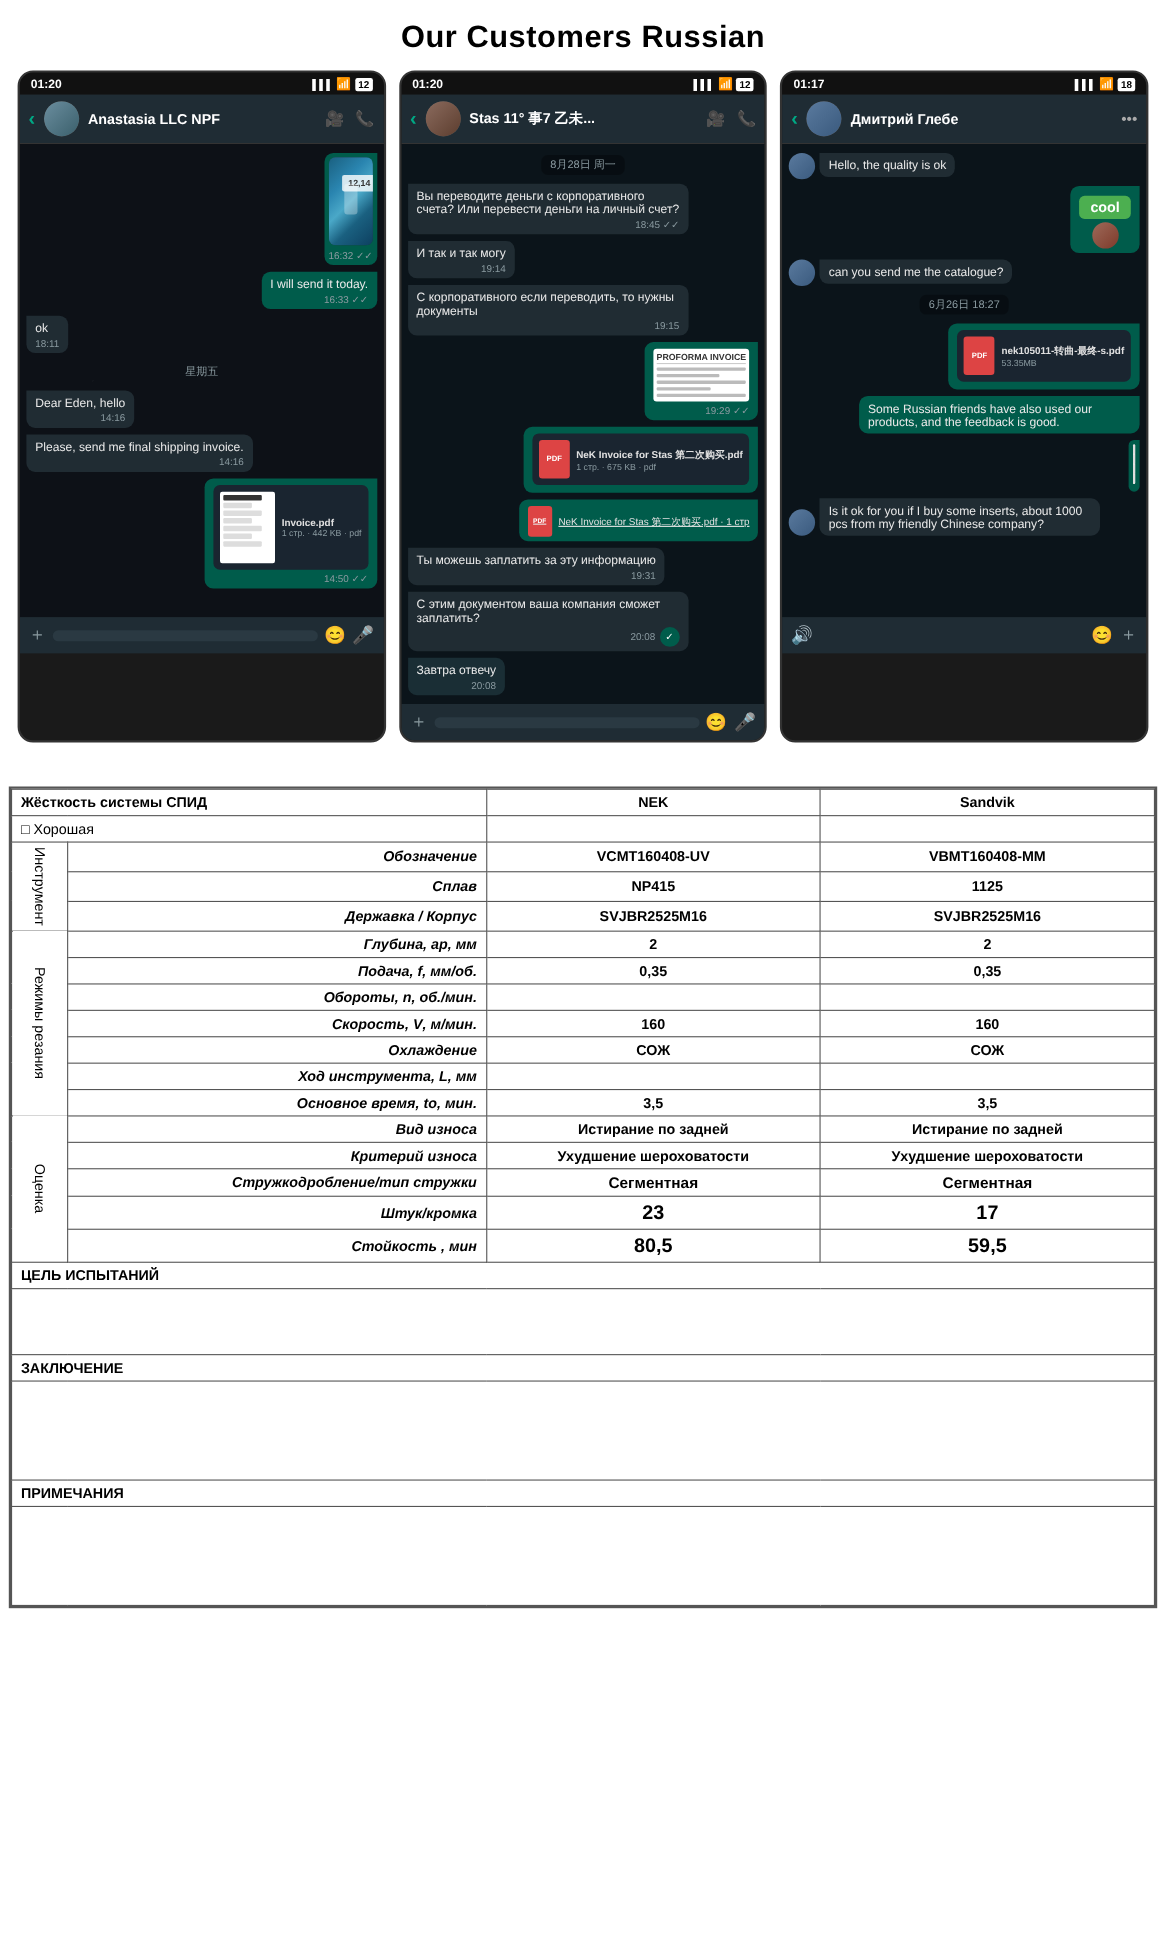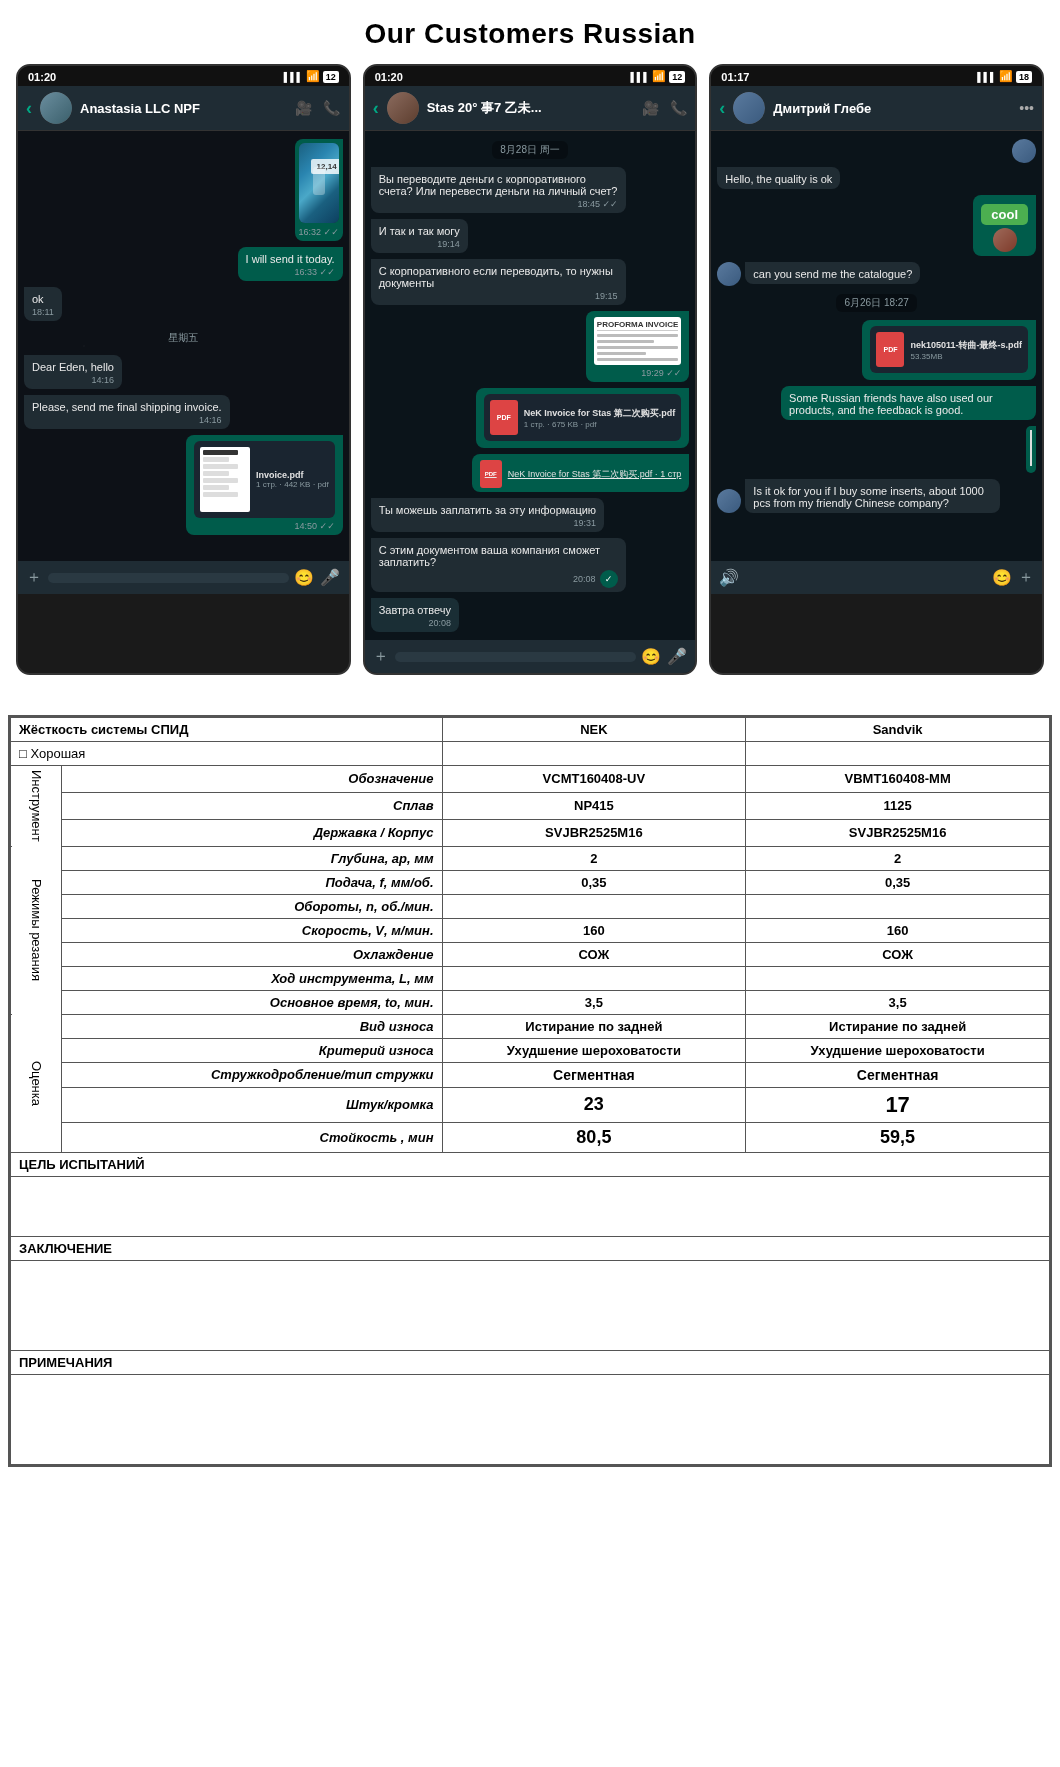--- a/index.html
+++ b/index.html
@@ -533,21 +533,21 @@
         <span class="wifi-icon">📶</span>
         <span class="battery-icon">12</span>
       </div>
     </div>
 
     <div class="chat-header">
       <span class="chat-header-back">‹</span>
       <div class="chat-avatar">
         <div style="width:100%;height:100%;background:linear-gradient(135deg,#8b6b5e,#5c3d2e);border-radius:50%;"></div>
       </div>
-      <span class="chat-name">Stas 20° 事7 乙未...</span>
+      <span class="chat-name">Stas 11° 事7 乙未...</span>
       <div class="chat-header-icons">
         <span>🎥</span>
         <span>📞</span>
       </div>
     </div>
 
     <div class="chat-body">
 
       <div class="date-divider">8月28日 周一</div>
 
@@ -639,21 +639,21 @@
         <div style="width:100%;height:100%;background:linear-gradient(135deg,#5a7a9e,#3a5a7e);border-radius:50%;"></div>
       </div>
       <span class="chat-name">Дмитрий Глебе</span>
       <div class="chat-header-icons">
         <span>•••</span>
       </div>
     </div>
 
     <div class="chat-body">
 
-      <div style="display:flex;align-items:flex-end;gap:4px;flex-direction:column;">
+      <div style="display:flex;align-items:flex-end;gap:4px;">
         <div style="width:24px;height:24px;background:linear-gradient(135deg,#5a7a9e,#3a5a7e);border-radius:50%;flex-shrink:0;"></div>
         <div class="msg-received">
           <span>Hello, the quality is ok</span>
         </div>
       </div>
 
       <div class="msg-sent" style="align-items:center;display:flex;flex-direction:column;">
         <span class="cool-badge">cool</span>
         <div style="display:flex;align-items:center;gap:4px;">
           <div style="width:24px;height:24px;background:linear-gradient(135deg,#9e6a5a,#7e3a2a);border-radius:50%;"></div>
@@ -833,21 +833,21 @@
 
     <tr>
       <td class="col-label">Стружкодробление/тип стружки</td>
       <td class="col-nek" style="font-size:14px;font-weight:bold;">Сегментная</td>
       <td class="col-sandvik" style="font-size:14px;font-weight:bold;">Сегментная</td>
     </tr>
 
     <tr>
       <td class="col-label">Штук/кромка</td>
       <td class="col-nek" style="font-size:18px;font-weight:bold;">23</td>
-      <td class="col-sandvik" style="font-size:22px;font-weight:bold;margin-top:44px;">17</td>
+      <td class="col-sandvik" style="font-size:18px;font-weight:bold;margin-top:44px;">17</td>
     </tr>
 
     <tr>
       <td class="col-label">Стойкость , мин</td>
       <td class="col-nek" style="font-size:18px;font-weight:bold;margin-top:40px;">80,5</td>
       <td class="col-sandvik" style="font-size:18px;font-weight:bold;">59,5</td>
     </tr>
 
     <tr>
       <td colspan="4" class="section-heading">

